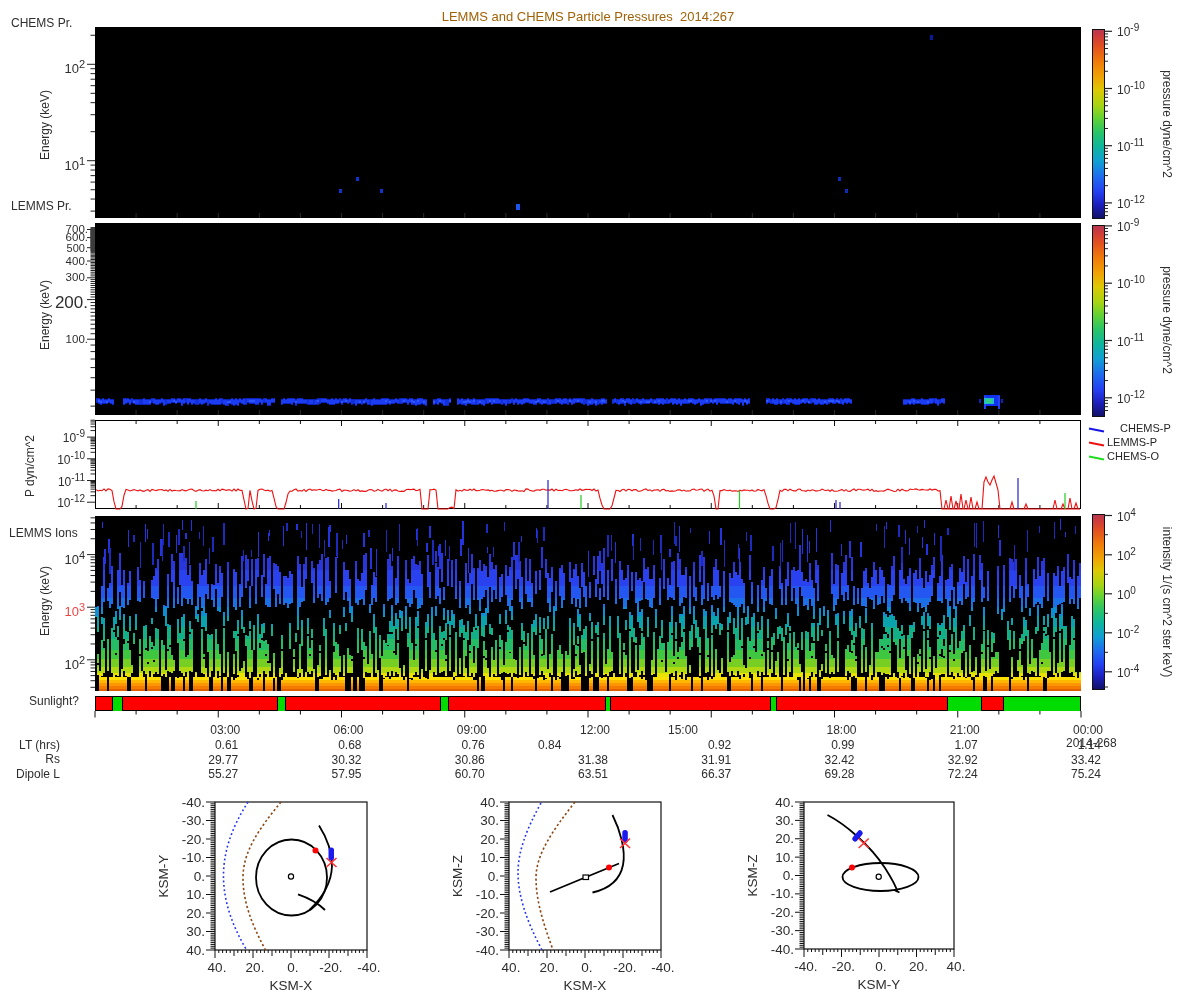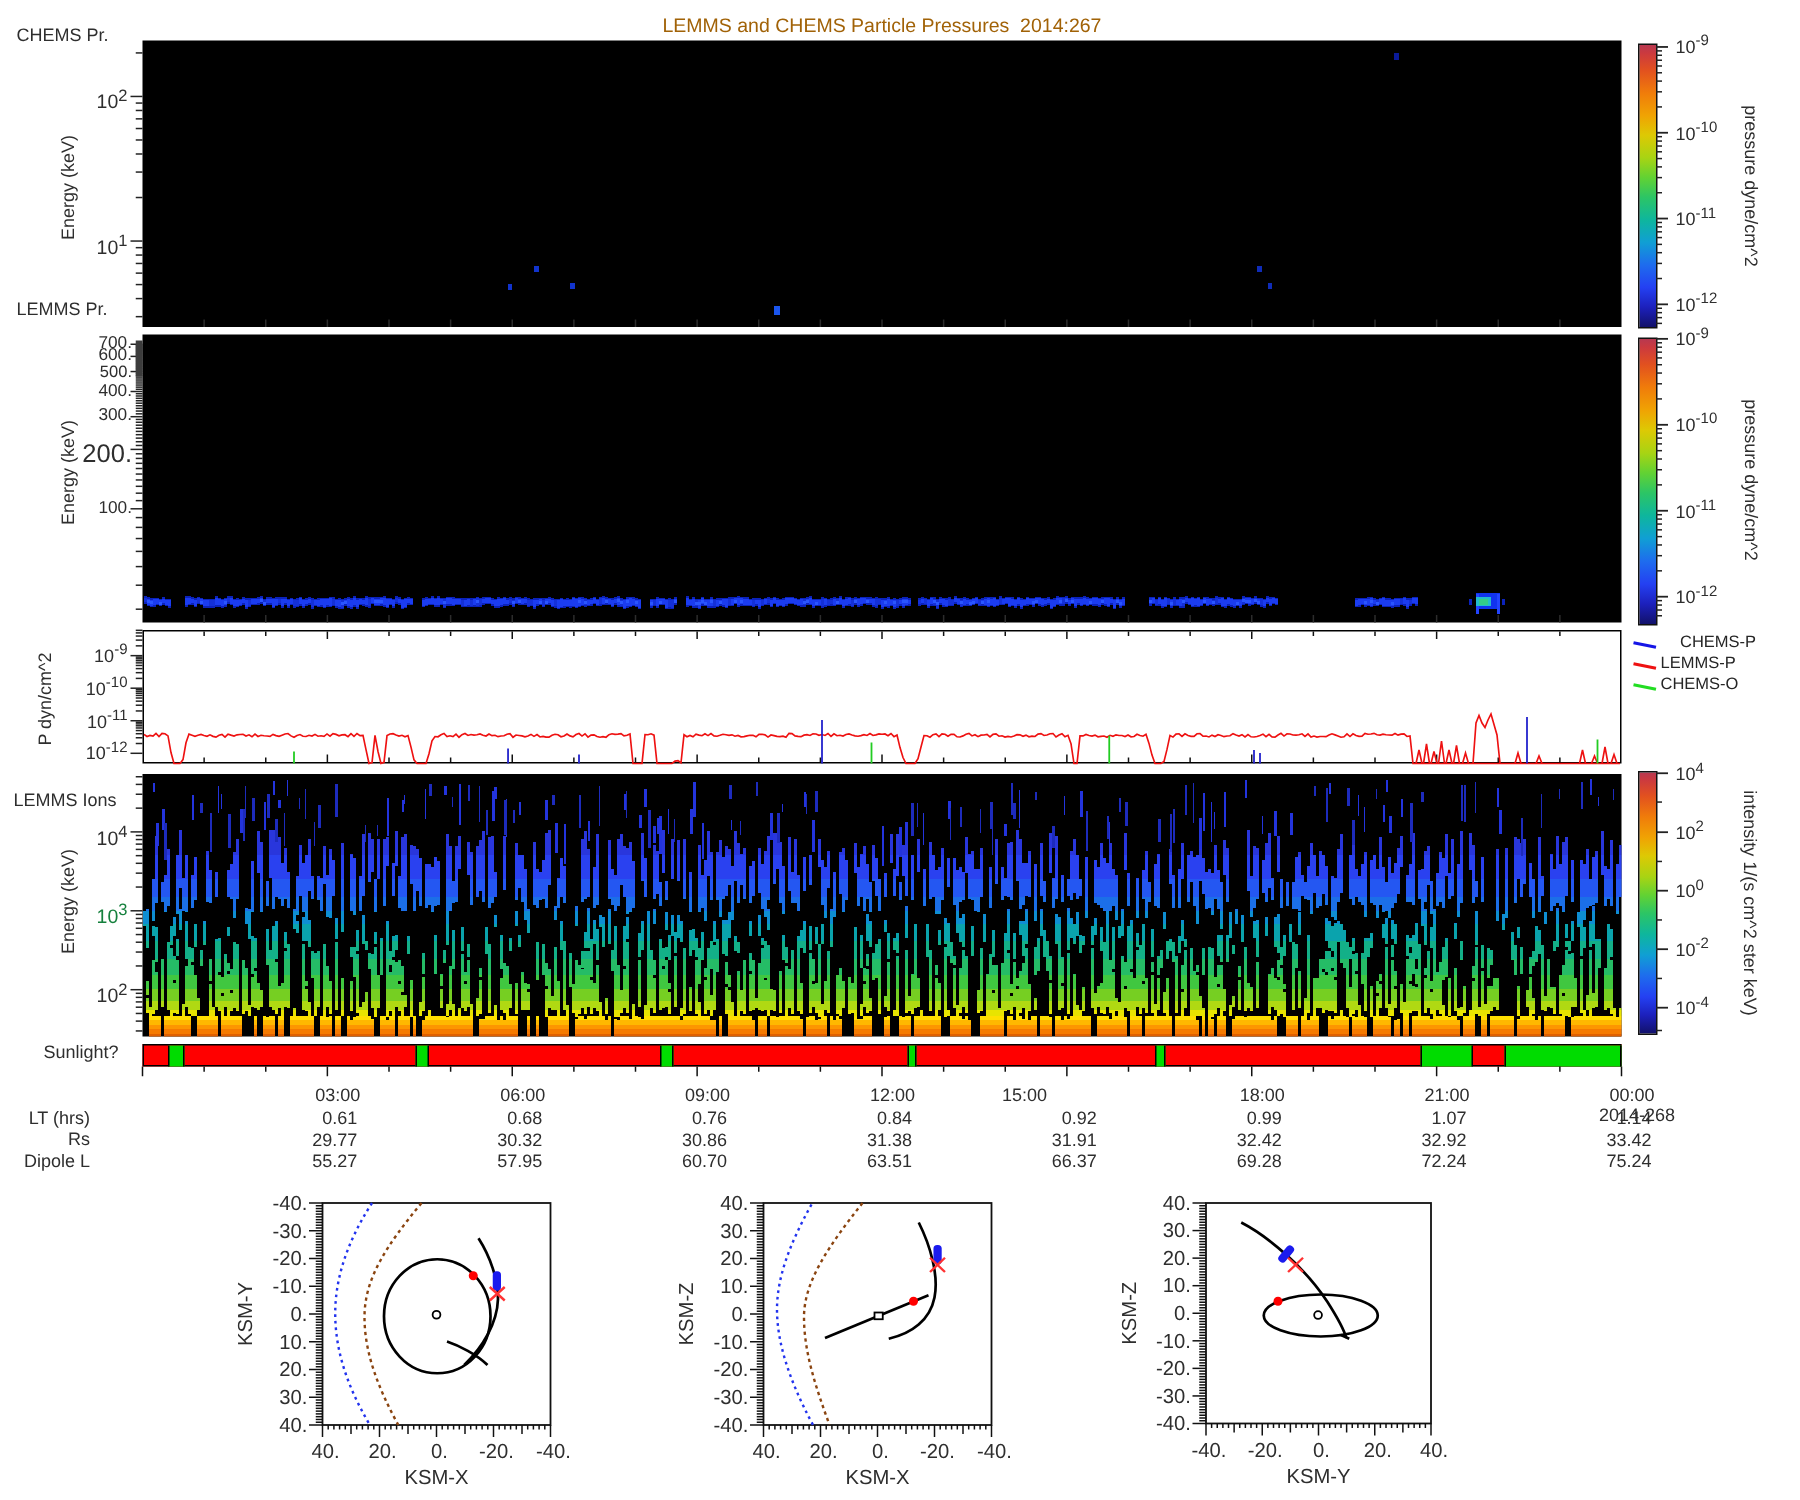--- a/index.html
+++ b/index.html
@@ -474,21 +474,21 @@
     <div class="tick" style="left: 168.25px; top: 767px; width: 70px; text-align: right;">55.27</div>
     <div class="tick" style="left: 293.5px; top: 722.5px; width: 70px; text-align: right;">06:00</div>
     <div class="tick" style="left: 291.5px; top: 738px; width: 70px; text-align: right;">0.68</div>
     <div class="tick" style="left: 291.5px; top: 752.5px; width: 70px; text-align: right;">30.32</div>
     <div class="tick" style="left: 291.5px; top: 767px; width: 70px; text-align: right;">57.95</div>
     <div class="tick" style="left: 416.75px; top: 722.5px; width: 70px; text-align: right;">09:00</div>
     <div class="tick" style="left: 414.75px; top: 738px; width: 70px; text-align: right;">0.76</div>
     <div class="tick" style="left: 414.75px; top: 752.5px; width: 70px; text-align: right;">30.86</div>
     <div class="tick" style="left: 414.75px; top: 767px; width: 70px; text-align: right;">60.70</div>
     <div class="tick" style="left: 540px; top: 722.5px; width: 70px; text-align: right;">12:00</div>
-    <div class="tick" style="left: 538px; top: 738px; width: 70px; text-align: right;">0.84</div>
+    <div class="tick" style="left: 538px; top: 738px; width: 70px; ">0.84</div>
     <div class="tick" style="left: 538px; top: 752.5px; width: 70px; text-align: right;">31.38</div>
     <div class="tick" style="left: 538px; top: 767px; width: 70px; text-align: right;">63.51</div>
     <div class="tick" style="left: 628px; top: 722.5px; width: 70px; text-align: right;">15:00</div>
     <div class="tick" style="left: 661.25px; top: 738px; width: 70px; text-align: right;">0.92</div>
     <div class="tick" style="left: 661.25px; top: 752.5px; width: 70px; text-align: right;">31.91</div>
     <div class="tick" style="left: 661.25px; top: 767px; width: 70px; text-align: right;">66.37</div>
     <div class="tick" style="left: 786.5px; top: 722.5px; width: 70px; text-align: right;">18:00</div>
     <div class="tick" style="left: 784.5px; top: 738px; width: 70px; text-align: right;">0.99</div>
     <div class="tick" style="left: 784.5px; top: 752.5px; width: 70px; text-align: right;">32.42</div>
     <div class="tick" style="left: 784.5px; top: 767px; width: 70px; text-align: right;">69.28</div>
@@ -948,21 +948,21 @@
     <circle cx="852" cy="77.5" r="3" fill="#f00"></circle>
     <g transform="rotate(40 857.5 46)">
       <rect x="854.7" y="39.5" width="5.5" height="13" rx="2.5" fill="#1b1bee"></rect>
     </g>
     <path d="M858.7,48.5 L868.7,58 M868.7,48.5 L858.7,58" stroke="#f33" stroke-width="1.6" fill="none"></path>
   </svg>
 
 <div class="abs" style="left: 45px; top: 58.3px; width: 40px; text-align: right; font-size: 13px; color: rgb(46, 46, 46);">10<sup style="font-size:11px">2</sup></div>
 <div class="abs" style="left: 45px; top: 154.7px; width: 40px; text-align: right; font-size: 13px; color: rgb(46, 46, 46);">10<sup style="font-size:11px">1</sup></div>
 <div class="abs" style="left: 45px; top: 548.6px; width: 40px; text-align: right; font-size: 13px; color: rgb(46, 46, 46);">10<sup style="font-size:11px">4</sup></div>
-<div class="abs" style="left: 45px; top: 601.2px; width: 40px; text-align: right; font-size: 13px; color: #15803d;">10<sup style="font-size:11px">3</sup></div>
+<div class="abs" style="left: 45px; top: 601.2px; width: 40px; text-align: right; font-size: 13px; color: #ef4444;">10<sup style="font-size:11px">3</sup></div>
 <div class="abs" style="left: 45px; top: 653.8px; width: 40px; text-align: right; font-size: 13px; color: rgb(46, 46, 46);">10<sup style="font-size:11px">2</sup></div>
 <div class="abs" style="left: 45px; top: 428.1px; width: 40px; text-align: right; font-size: 12px; color: rgb(46, 46, 46);">10<sup style="font-size:10px">-9</sup></div>
 <div class="abs" style="left: 45px; top: 449.8px; width: 40px; text-align: right; font-size: 12px; color: rgb(46, 46, 46);">10<sup style="font-size:10px">-10</sup></div>
 <div class="abs" style="left: 45px; top: 471.5px; width: 40px; text-align: right; font-size: 12px; color: rgb(46, 46, 46);">10<sup style="font-size:10px">-11</sup></div>
 <div class="abs" style="left: 45px; top: 493.2px; width: 40px; text-align: right; font-size: 12px; color: rgb(46, 46, 46);">10<sup style="font-size:10px">-12</sup></div>
 <div class="abs" style="left: 48px; top: 332.7px; width: 40px; text-align: right; font-size: 11.5px; color: rgb(46, 46, 46);">100.</div>
 <div class="abs" style="left: 48px; top: 293.1px; width: 40px; text-align: right; font-size: 17px; color: rgb(46, 46, 46);">200.</div>
 <div class="abs" style="left: 48px; top: 271.3px; width: 40px; text-align: right; font-size: 11.5px; color: rgb(46, 46, 46);">300.</div>
 <div class="abs" style="left: 48px; top: 254.5px; width: 40px; text-align: right; font-size: 11.5px; color: rgb(46, 46, 46);">400.</div>
 <div class="abs" style="left: 48px; top: 242px; width: 40px; text-align: right; font-size: 11px; color: rgb(46, 46, 46);">500.</div>

